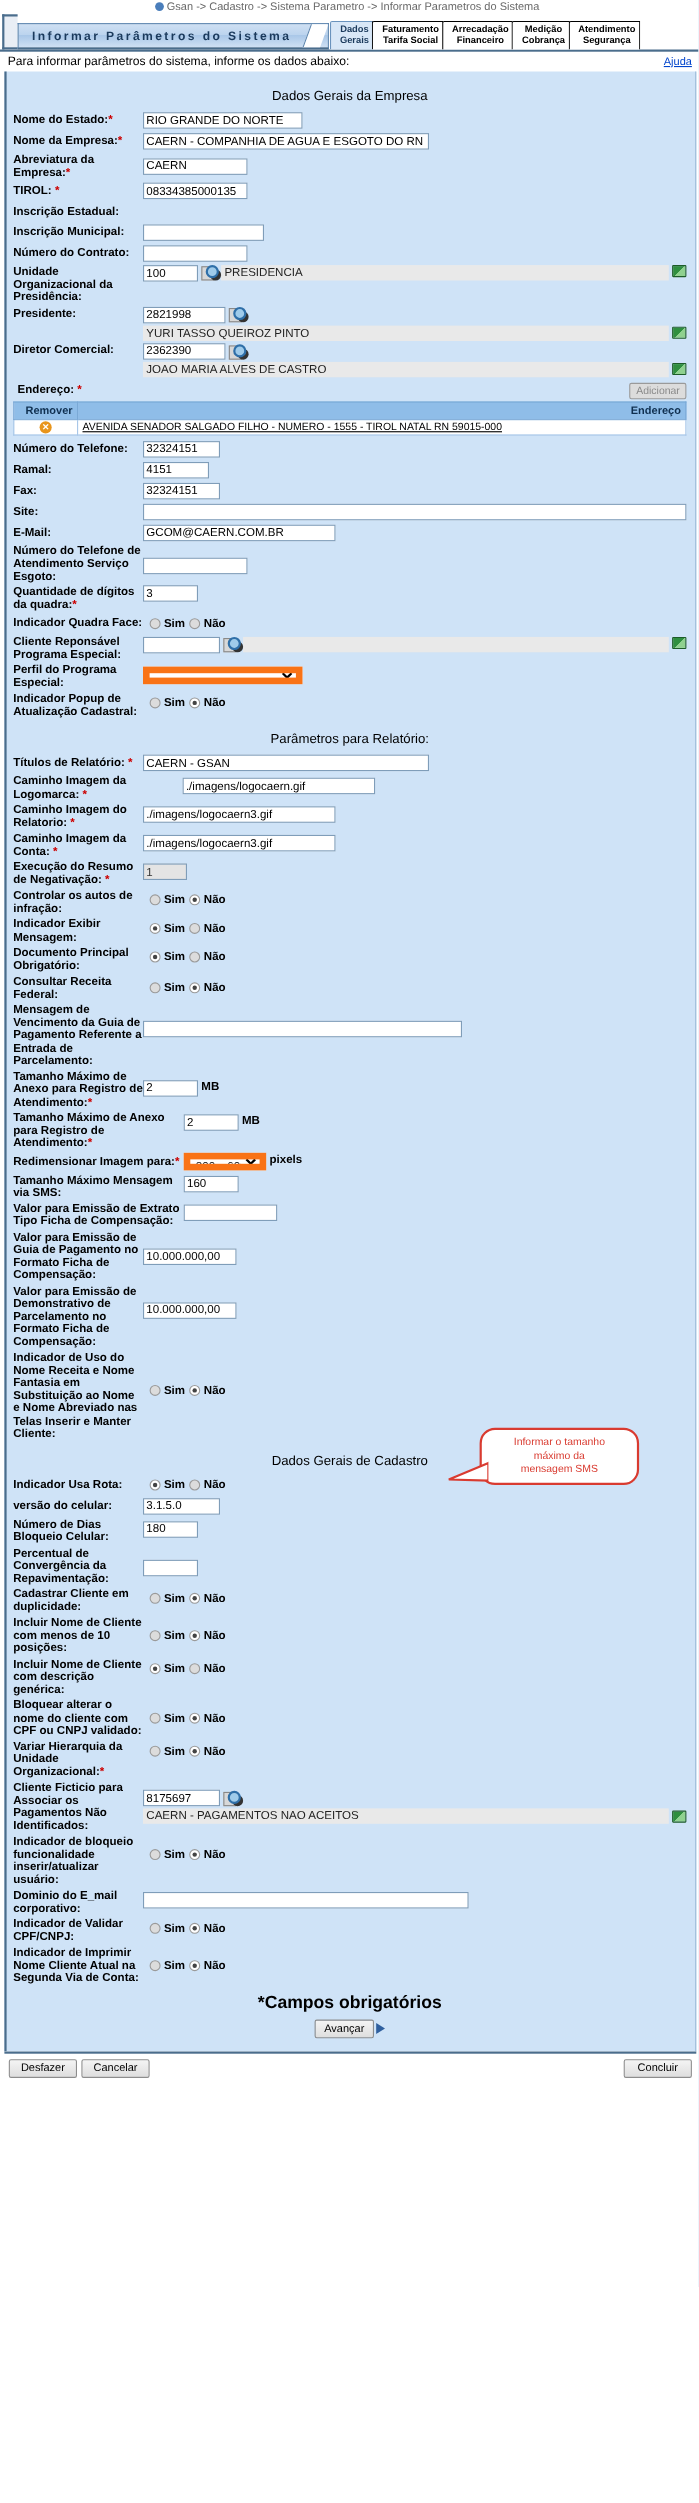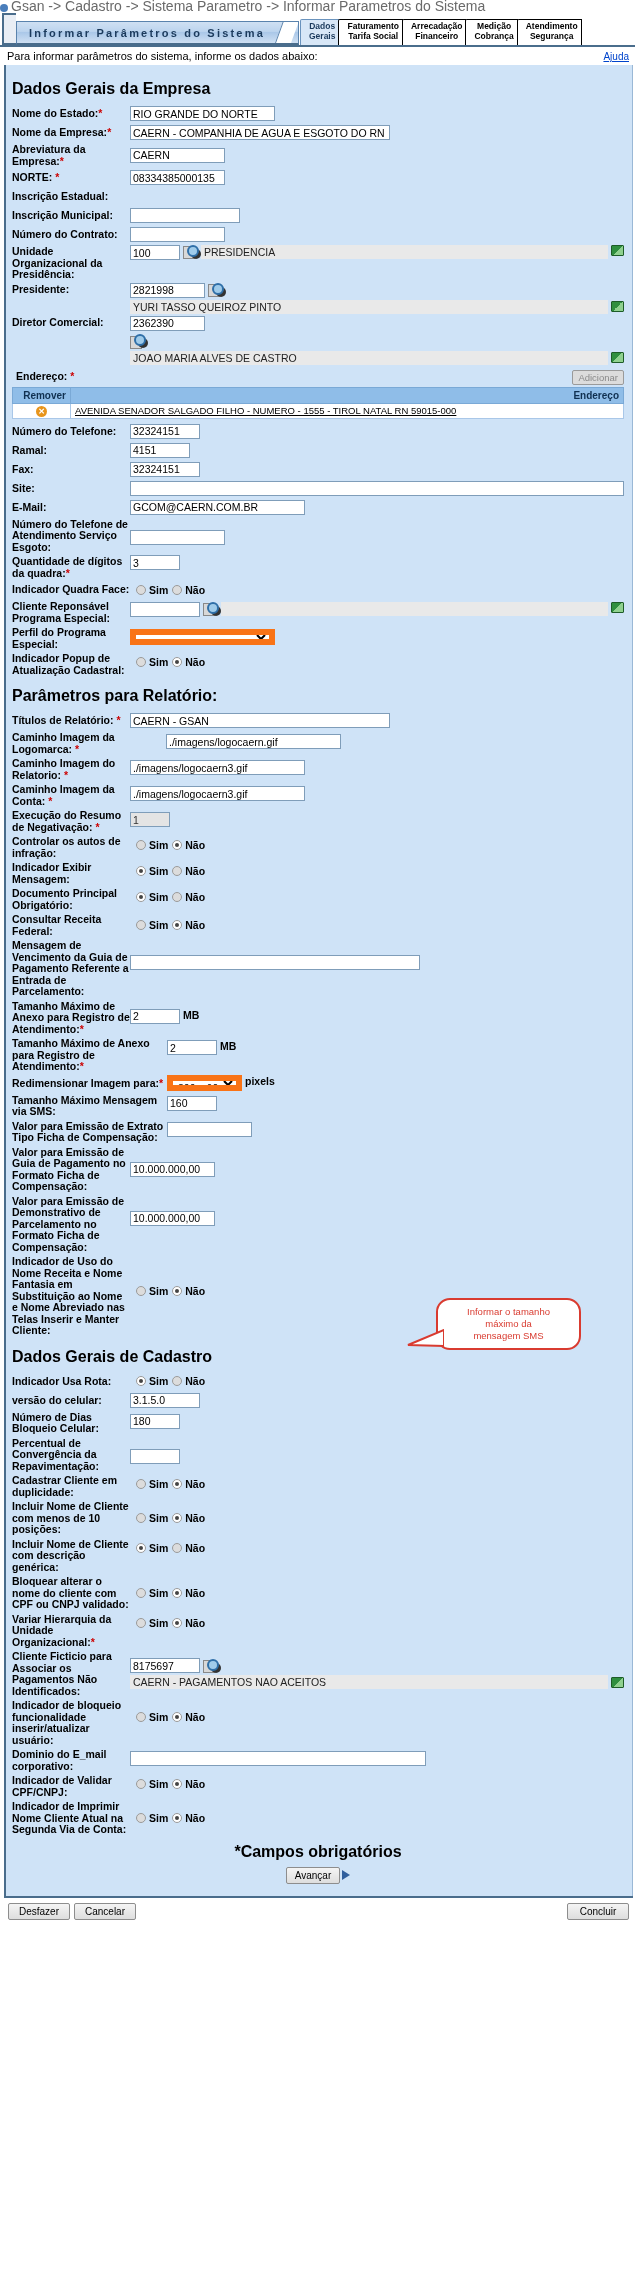--- a/index.html
+++ b/index.html
@@ -9,23 +9,23 @@
     background:#ffffff;
     font-family:"Liberation Sans", sans-serif;
     font-size:11px;
     color:#000;
   }
   .page { position:relative; width:635px; min-height:2275px; background:#fff; }
 
   
   .breadcrumb {
     height:13px;
-    text-align:left;
+    text-align:center;
     padding-right:4px;
-    font-size:14px;
+    font-size:10px;
     color:#6a6a6a;
     white-space:nowrap;
     line-height:13px;
   }
   .breadcrumb .help-dot {
     display:inline-block;
     width:8px; height:8px;
     border-radius:50%;
     background:#4a7ebb;
     margin-right:3px;
@@ -114,22 +114,23 @@
   
   .form-wrap {
     margin:0 2px 0 4px;
     border-left:2px solid #4a6d8c;
     border-right:1px solid #9ab8d6;
     background:#cfe3f7;
     padding:6px 8px 8px 6px;
     min-height:1500px;
   }
   .section-title {
-    font-weight:bold;
-    font-size:16px;
+    text-align:center;
+    font-weight:normal;
+    font-size:12px;
     padding:9px 0 7px 0;
     color:#000;
   }
   .row { display:flex; align-items:center; margin-bottom:2px; min-height:17px; }
   .row.top { align-items:flex-start; }
   .lbl {
     width:118px;
     flex:0 0 118px;
     font-weight:bold;
     font-size:10.5px;
@@ -387,21 +388,21 @@
     </div>
 
     <div class="row">
       <div class="lbl"><span>Abreviatura da Empresa:</span><span class="req">*</span></div>
       <div class="fld">
           <input type="text" class="w95" value="CAERN" style="">
         </div>
     </div>
 
     <div class="row">
-      <div class="lbl"><span>NORTE: </span><span class="req">*</span></div>
+      <div class="lbl"><span>TIROL: </span><span class="req">*</span></div>
       <div class="fld">
           <input type="text" class="w95" value="08334385000135" style="">
         </div>
     </div>
 
     <div class="row">
       <div class="lbl">Inscrição Estadual:</div>
     </div>
 
     <div class="row">
@@ -438,21 +439,21 @@
         <div style="display:flex;align-items:center;gap:3px;">
           <span class="disp">YURI TASSO QUEIROZ PINTO</span>
           <span class="greenbook"></span>
         </div>
       </div>
     </div>
 
     <div class="row top">
       <div class="lbl">Diretor Comercial:</div>
       <div class="fld" style="flex-direction:column;align-items:stretch;gap:2px;">
-        <div style="display:flex;align-items:flex-start;gap:3px;flex-direction:column;">
+        <div style="display:flex;align-items:flex-end;gap:3px;">
           <input type="text" class="w75" value="2362390" style="">
           <span class="lookup"></span>
         </div>
         <div style="display:flex;align-items:center;gap:3px;">
           <span class="disp">JOAO MARIA ALVES DE CASTRO</span>
           <span class="greenbook"></span>
         </div>
       </div>
     </div>
 

